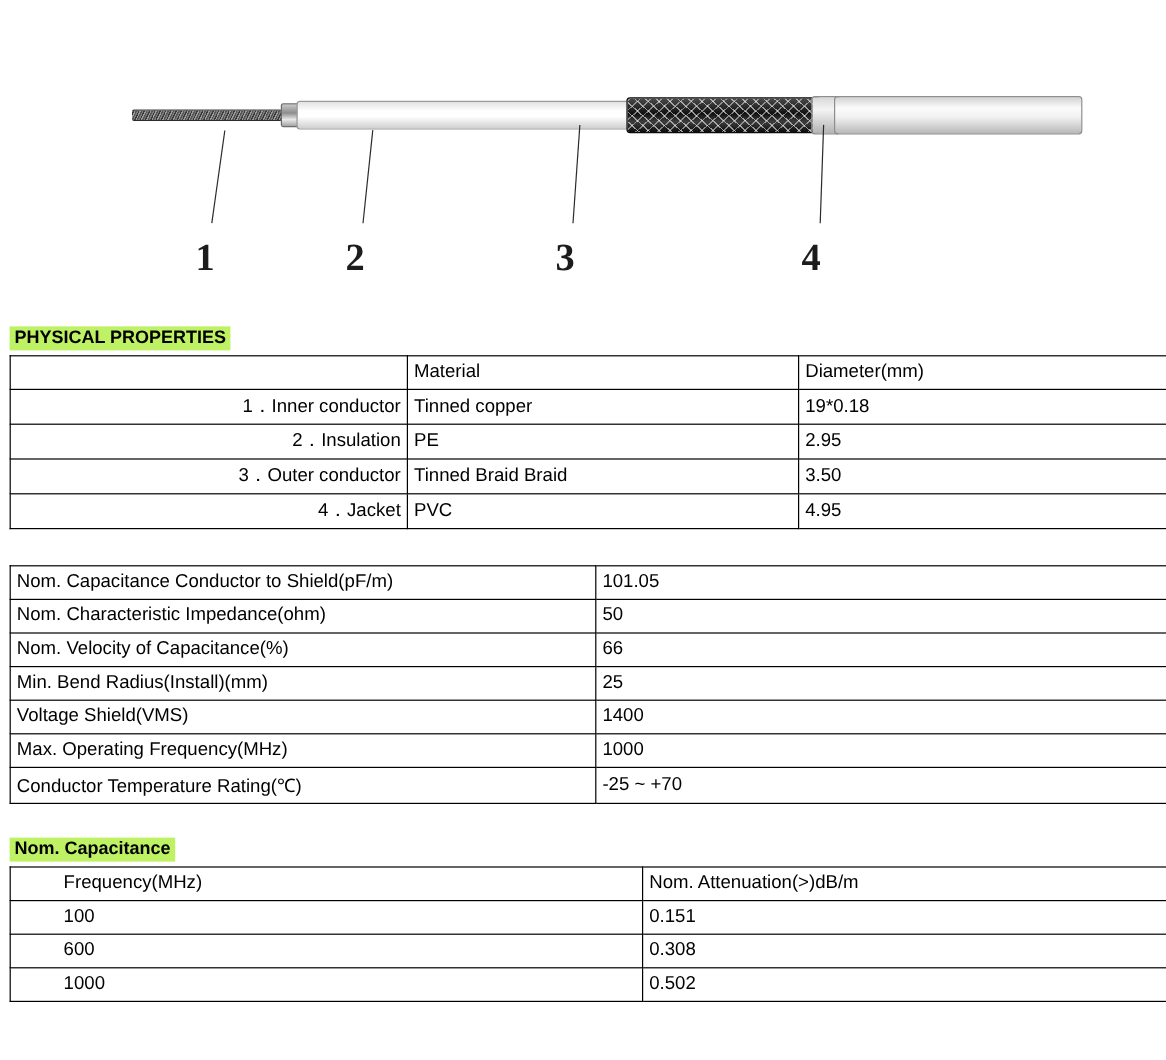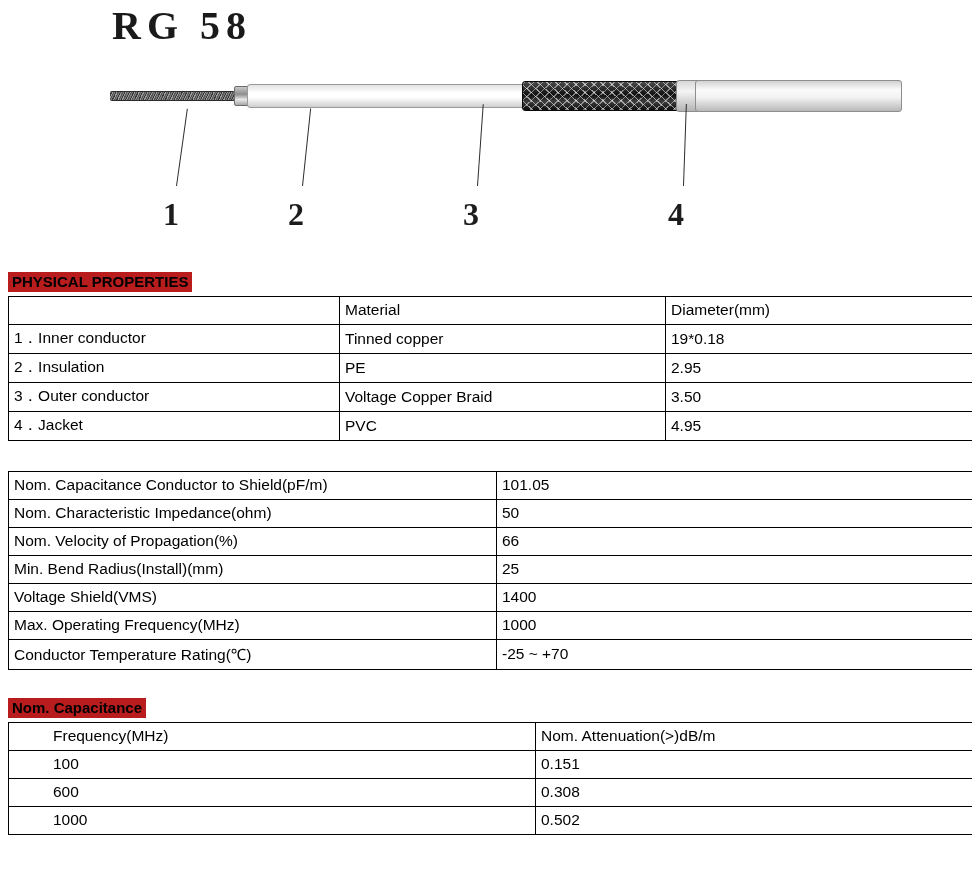--- a/index.html
+++ b/index.html
@@ -140,21 +140,21 @@
     position: absolute;
     font-family: "Liberation Serif", serif;
     font-size: 32px;
     font-weight: 700;
     color: #1c1c1c;
   }
 
   
   .section-heading {
     display: inline-block;
-    background: #b91c1c;
+    background: #bef264;
     font-size: 15px;
     font-weight: 700;
     padding: 1px 4px 2px 4px;
     margin: 0 0 4px 8px;
     color: #000;
   }
   .section {
     margin-top: 0px;
   }
 
@@ -168,37 +168,36 @@
   table td {
     border: 1px solid #000000;
     font-size: 15.5px;
     padding: 3px 5px 4px 5px;
     height: 20px;
     vertical-align: middle;
     white-space: nowrap;
     overflow: hidden;
   }
   
-  .t-physical td:nth-child(1) { width: 320px; }
+  .t-physical td:nth-child(1) { width: 320px; text-align: right; }
   .t-physical td:nth-child(2) { width: 315px; }
   .t-physical td:nth-child(3) { width: 321px; }
   
   .t-electrical td:nth-child(1) { width: 477px; margin-top: 22px; }
   .t-electrical td:nth-child(2) { width: 479px; }
   .t-atten td:nth-child(1) { width: 477px; padding-left: 44px; }
   .t-atten td:nth-child(2) { width: 479px; }
 
   .gap-1 { height: 30px; }
   .gap-2 { height: 28px; }
 </style>
 </head>
 <body>
 
 <div class="diagram">
-  <div class="cable-title">RG 58</div>
 
   <div class="cable">
     <div class="seg-inner-tip"></div>
     <div class="seg-inner"></div>
     <div class="seg-collar"></div>
     <div class="seg-insulation"></div>
     <div class="seg-braid"></div>
     <div class="seg-jacket-start"></div>
     <div class="seg-jacket"></div>
   </div>
@@ -228,21 +227,21 @@
         <td>Tinned copper</td>
         <td>19*0.18</td>
       </tr>
       <tr>
         <td>2．Insulation</td>
         <td>PE</td>
         <td>2.95</td>
       </tr>
       <tr>
         <td>3．Outer conductor</td>
-        <td>Voltage Copper Braid</td>
+        <td>Tinned Braid Braid</td>
         <td>3.50</td>
       </tr>
       <tr>
         <td>4．Jacket</td>
         <td>PVC</td>
         <td>4.95</td>
       </tr>
     </tbody>
   </table>
 </div>
@@ -254,21 +253,21 @@
     <tbody>
       <tr>
         <td>Nom. Capacitance Conductor to Shield(pF/m)</td>
         <td>101.05</td>
       </tr>
       <tr>
         <td>Nom. Characteristic Impedance(ohm)</td>
         <td>50</td>
       </tr>
       <tr>
-        <td>Nom. Velocity of Propagation(%)</td>
+        <td>Nom. Velocity of Capacitance(%)</td>
         <td>66</td>
       </tr>
       <tr>
         <td>Min. Bend Radius(Install)(mm)</td>
         <td>25</td>
       </tr>
       <tr>
         <td>Voltage Shield(VMS)</td>
         <td>1400</td>
       </tr>

